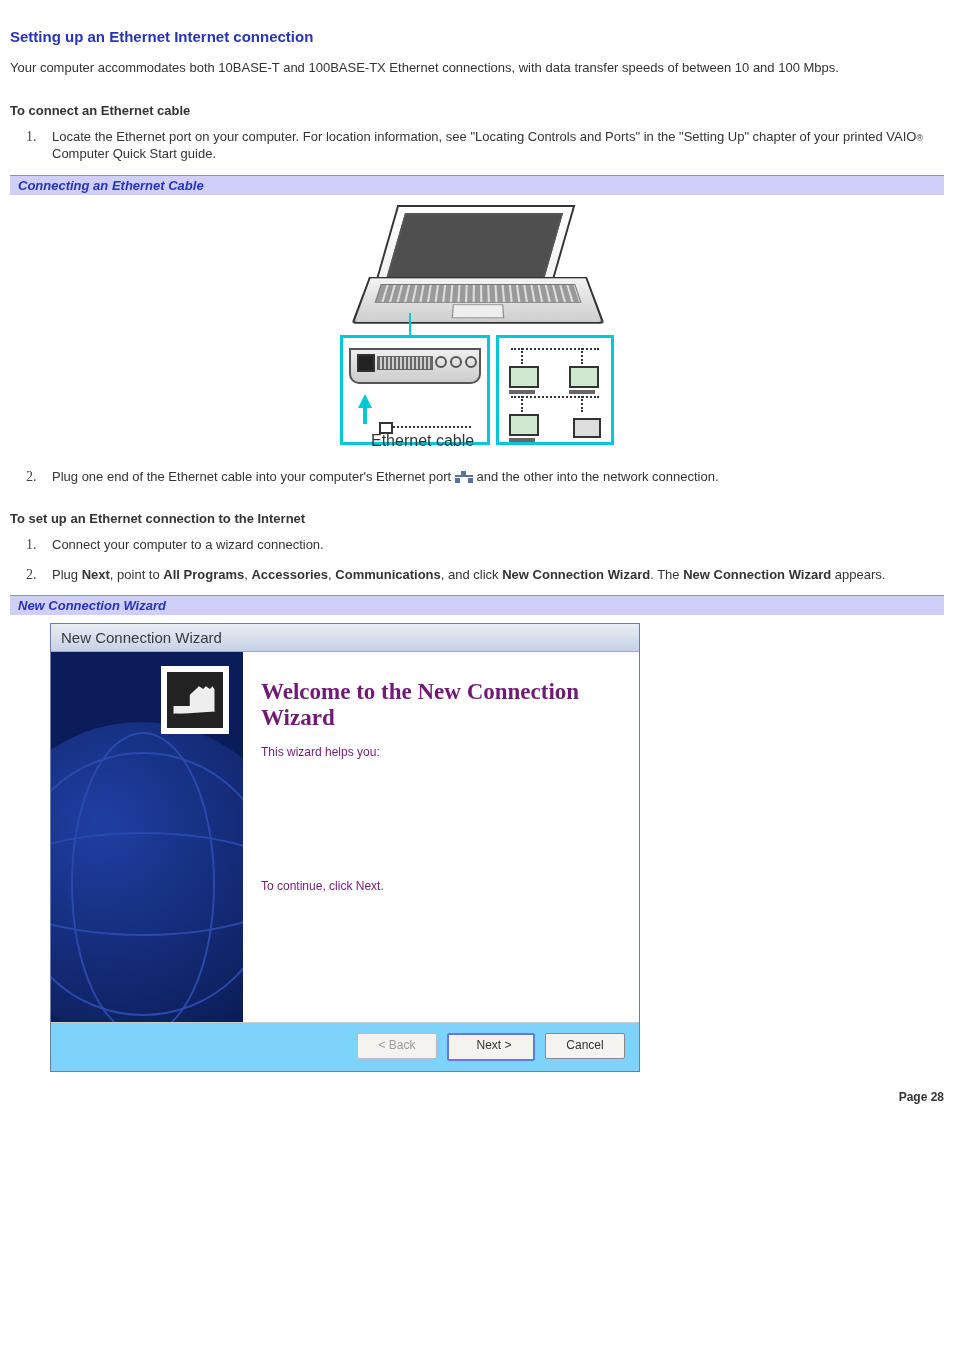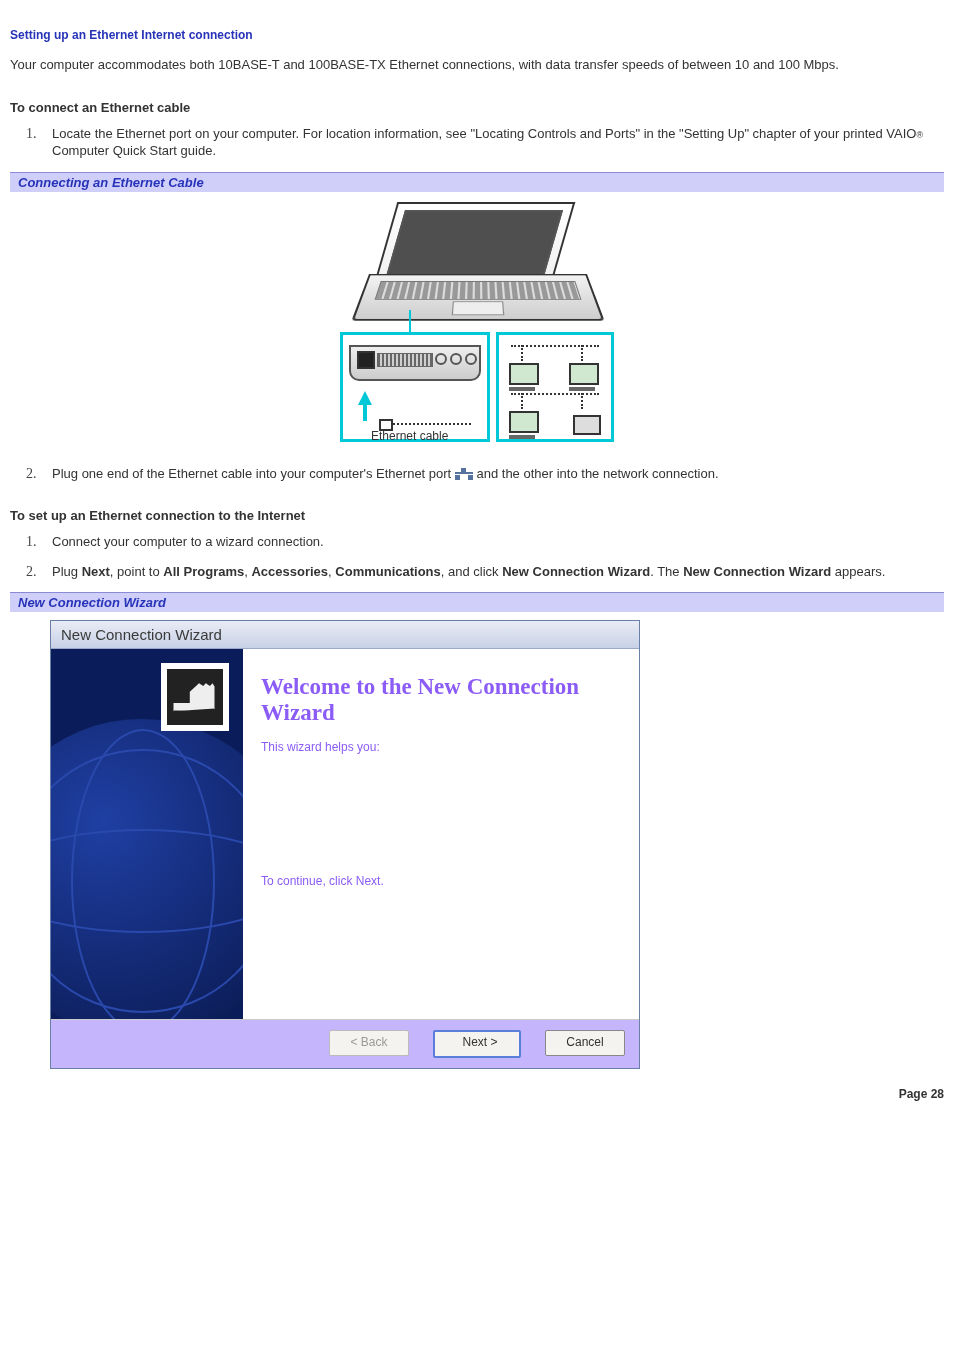--- a/index.html
+++ b/index.html
@@ -6,21 +6,21 @@
     font-family: Verdana, Arial, sans-serif;
     font-size: 13px;
     color: #333;
     margin: 0;
     padding: 10px 10px 20px 10px;
     width: 934px;
     background: #fff;
   }
   h2.page-title {
     color: #2733B8;
-    font-size: 12px;
+    font-size: 15px;
     margin: 18px 0 14px 0;
     font-weight: bold;
   }
   p { margin: 8px 0; line-height: 1.35; }
   .sub-bold {
     font-weight: bold;
     margin-top: 26px;
     margin-bottom: 10px;
     font-size: 13px;
   }
@@ -107,21 +107,21 @@
   .rj45{position:absolute; left:14px; top:16px; width:14px; height:14px; border:2px solid #333; background:#222;}
   .vent{position:absolute; left:34px; top:18px; width:54px; height:12px;
     background:repeating-linear-gradient(to right,#666 0,#666 2px,#cfcfcf 2px,#cfcfcf 4px);
     border:1px solid #666;}
   .jacks{position:absolute; left:92px; top:18px; display:flex; gap:3px;}
   .jack{width:8px;height:8px;border:2px solid #555;border-radius:50%;}
   .arrow-up{position:absolute; left:15px; top:56px; width:0;height:0; border-left:7px solid transparent; border-right:7px solid transparent; border-bottom:14px solid #00C8D6;}
   .arrow-stem{position:absolute; left:20px; top:68px; width:4px; height:18px; background:#00C8D6;}
   .plug-icon{position:absolute; left:36px; top:84px; width:10px; height:8px; border:2px solid #333;}
   .dotline{position:absolute; left:50px; top:88px; width:78px; border-top:2px dotted #333;}
-  .cable-label{position:absolute; left:28px; top:94px; font-size:12px; color:#333;}
+  .cable-label{position:absolute; left:28px; top:94px; font-size:16px; color:#333;}
   .net-box { width: 118px; position: relative; }
   .net-line{position:absolute; left:12px; top:10px; right:12px; border-top:2px dotted #333;}
   .drop{position:absolute; top:10px; width:2px; height:16px; border-left:2px dotted #333;}
   .pc{position:absolute; width:28px;}
   .crt{width:26px;height:18px;border:2px solid #333;background:#cfe8cf;}
   .kb{width:26px;height:4px;background:#666;margin-top:2px;}
   .printer{position:absolute; width:24px;height:16px;border:2px solid #333; background:#ddd;}
   .eth-glyph{display:inline-block; width:18px; height:12px; position:relative; vertical-align:-2px;}
   .eth-glyph::before{content:""; position:absolute; left:0; right:0; top:4px; height:2px; background:#56739F;}
   .eth-glyph .sq{position:absolute; width:5px; height:5px; background:#56739F;}
@@ -148,29 +148,29 @@
     background: radial-gradient(circle at 38% 32%, #1F3FA3, #071445);}
   .globe-line{position:absolute; border:2px solid #2A49AC; border-radius:50%;}
   .icon-frame{
     position:absolute; left:110px; top:14px; width:64px; height:64px;
     border:2px solid #fff; background:#fff;
   }
   .icon-inner{position:absolute; inset:4px; background:#222;}
   .hand{position:absolute; left:10px; top:18px; width:40px; height:26px;
     background:#eee; clip-path: polygon(0 70%, 40% 70%, 40% 30%, 62% 0, 72% 10%, 78% 0, 88% 10%, 94% 0, 100% 14%, 100% 90%, 0 100%);
     border:1px solid #888;}
-  .wz-right{flex:1; padding:0 18px; font-size:12px; color:#8b5cf6;margin-top:25px;}
+  .wz-right{flex:1; padding:27px 18px; font-size:12px; color:#701a75;}
   .wz-h1{font-family:"Times New Roman", serif; font-size:23px; font-weight:bold; margin:0 0 14px 0;}
   .wz-p{margin:8px 0;}
   ul.wz-list{padding-left:18px; margin:6px 0;}
   ul.wz-list li{margin:8px 0;}
   .wz-continue{margin-top:120px;}
   .wz-buttons{
-    background:#c4b5fd; border-top:1px solid #ccc;
-    display:flex; justify-content:flex-end; gap:24px;
+    background:#7dd3fc; border-top:1px solid #ccc;
+    display:flex; justify-content:flex-end; gap:10px;
     padding:10px 14px;
   }
   .wz-btn{
     min-width:78px; height:24px; line-height:22px; text-align:center;
     font-size:12px; background:#F4F3EF; border:1px solid #888;
     border-radius:2px;
   }
   .wz-btn.disabled{ color:#9a9a9a; border-color:#bbb;}
   .wz-btn.default{ border:2px solid #5A7EDC; line-height:20px;padding-left:6px;}
   .page-footer{ text-align:right; font-weight:bold; font-size:12px; margin-top:18px; }

